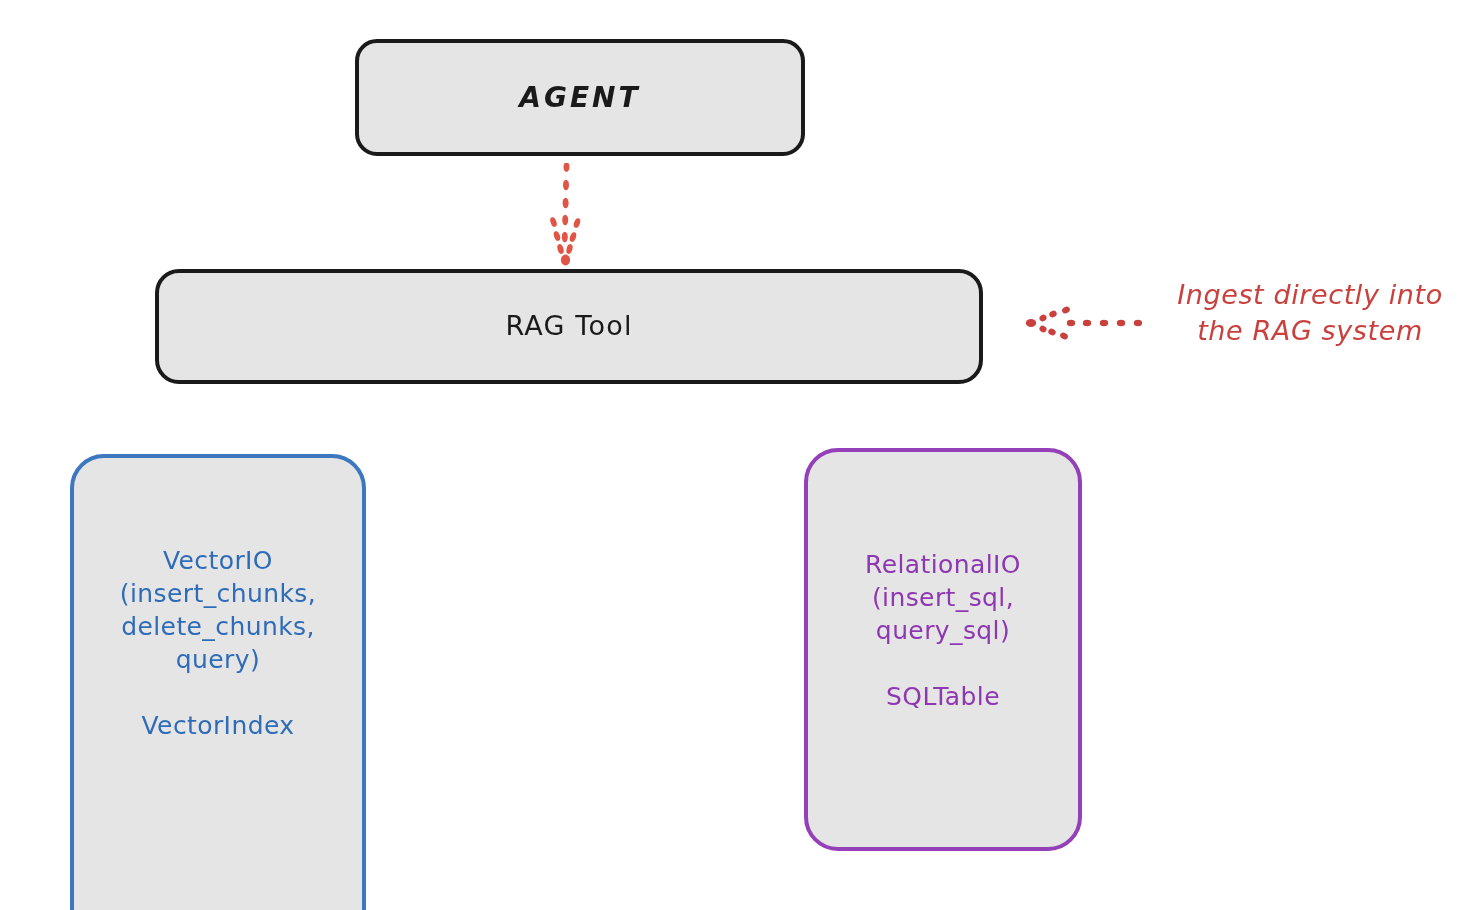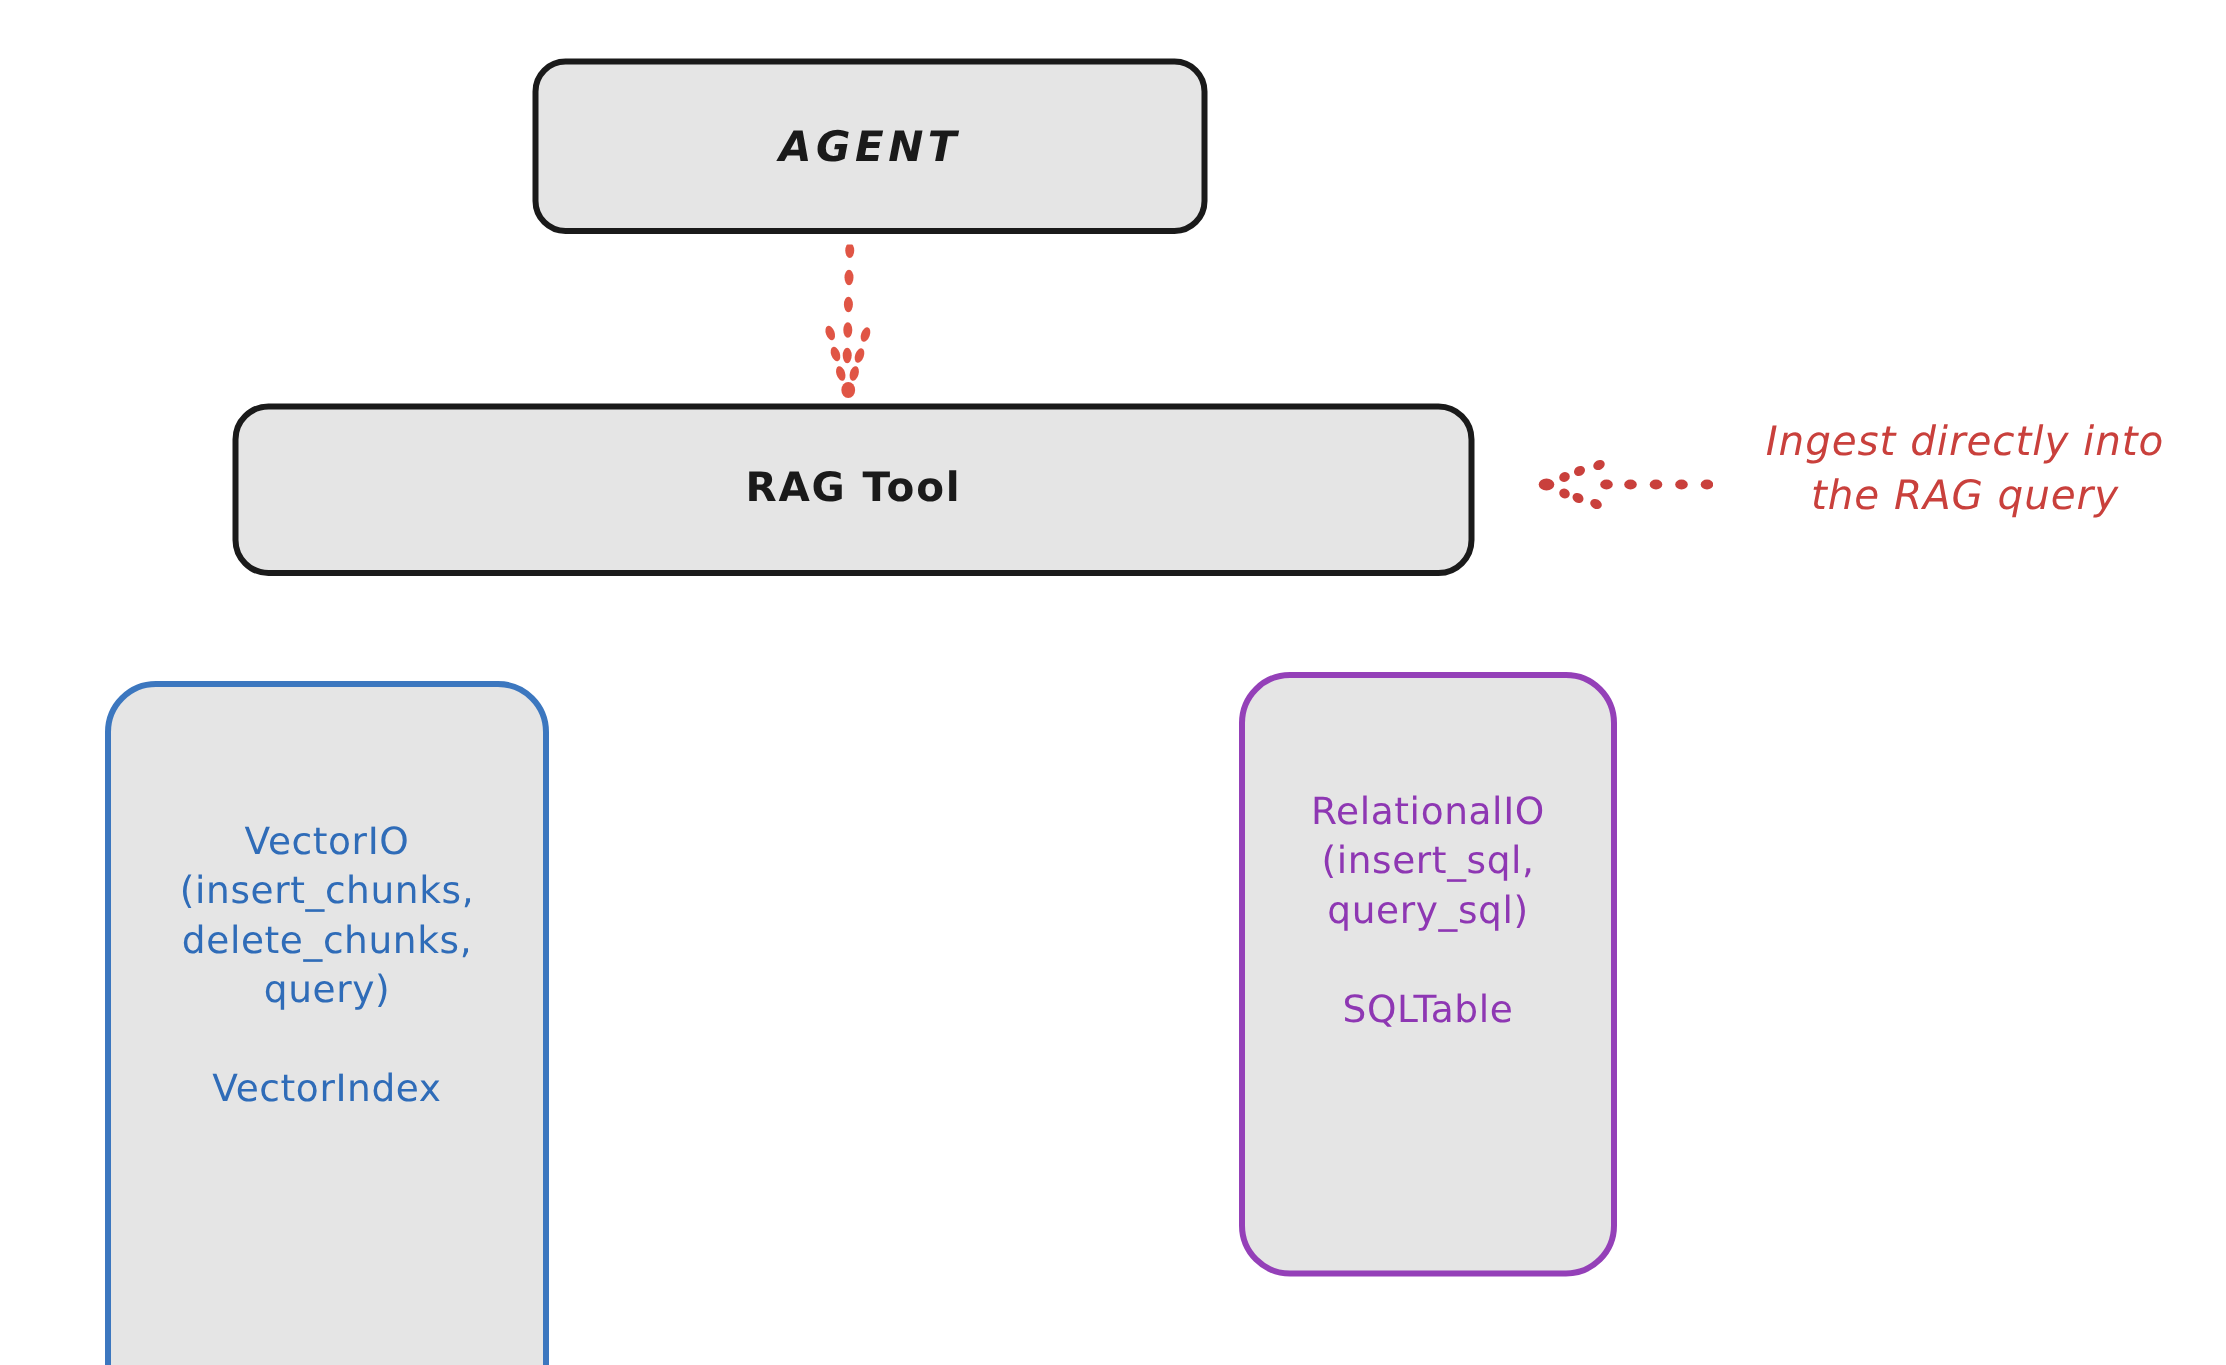--- a/index.html
+++ b/index.html
@@ -60,21 +60,21 @@
     left: 155px;
     top: 269px;
     width: 828px;
     height: 115px;
     border: 4px solid #1a1a1a;
     border-radius: 24px;
   }
   #ragtool-node .node-label {
     font-family: "DejaVu Sans", sans-serif;
     font-size: 27px;
-    font-weight: 700;
+    font-weight: 400;
     color: #1a1a1a;
     letter-spacing: 1.2px;
   }
 
   
   .service-node {
     border-width: 4px;
     border-style: solid;
     border-radius: 34px;
     align-items: flex-start;
@@ -101,26 +101,26 @@
     left: 428px;
     top: 449px;
     width: 285px;
     height: 407px;
     border-color: #479347;
     padding-top: 96px;
   }
   #keyvalueio-node .node-label { color: #3d8a3d; }
 
   #relationalio-node {
-    left: 826px;
+    left: 804px;
     top: 448px;
-    width: 252px;
+    width: 278px;
     height: 403px;
     border-color: #9440b8;
-    padding-top: 72px;
+    padding-top: 96px;
   }
   #relationalio-node .node-label { color: #8e37b3; }
 
   
   #agent-to-ragtool-arrow {
     position: absolute;
     left: 536px;
     top: 163px;
     width: 60px;
     height: 105px;
@@ -204,21 +204,21 @@
         <ellipse cx="42" cy="36" rx="4.0" ry="3.2" transform="rotate(28 42 36)"></ellipse>
         <ellipse cx="30" cy="32" rx="3.8" ry="3.2" transform="rotate(28 30 32)"></ellipse>
         <ellipse cx="21" cy="29" rx="3.6" ry="3.2" transform="rotate(28 21 29)"></ellipse>
 
         <ellipse cx="9" cy="23" rx="5.2" ry="4.0"></ellipse>
       </g>
     </svg>
   </div>
 
   <div id="ingest-annotation">Ingest directly into
-the RAG query</div>
+the RAG system</div>
 
   <div class="node service-node" id="vectorio-node">
     <span class="node-label">VectorIO
 (insert_chunks,
 delete_chunks,
 query)
 
 VectorIndex</span>
   </div>
 

